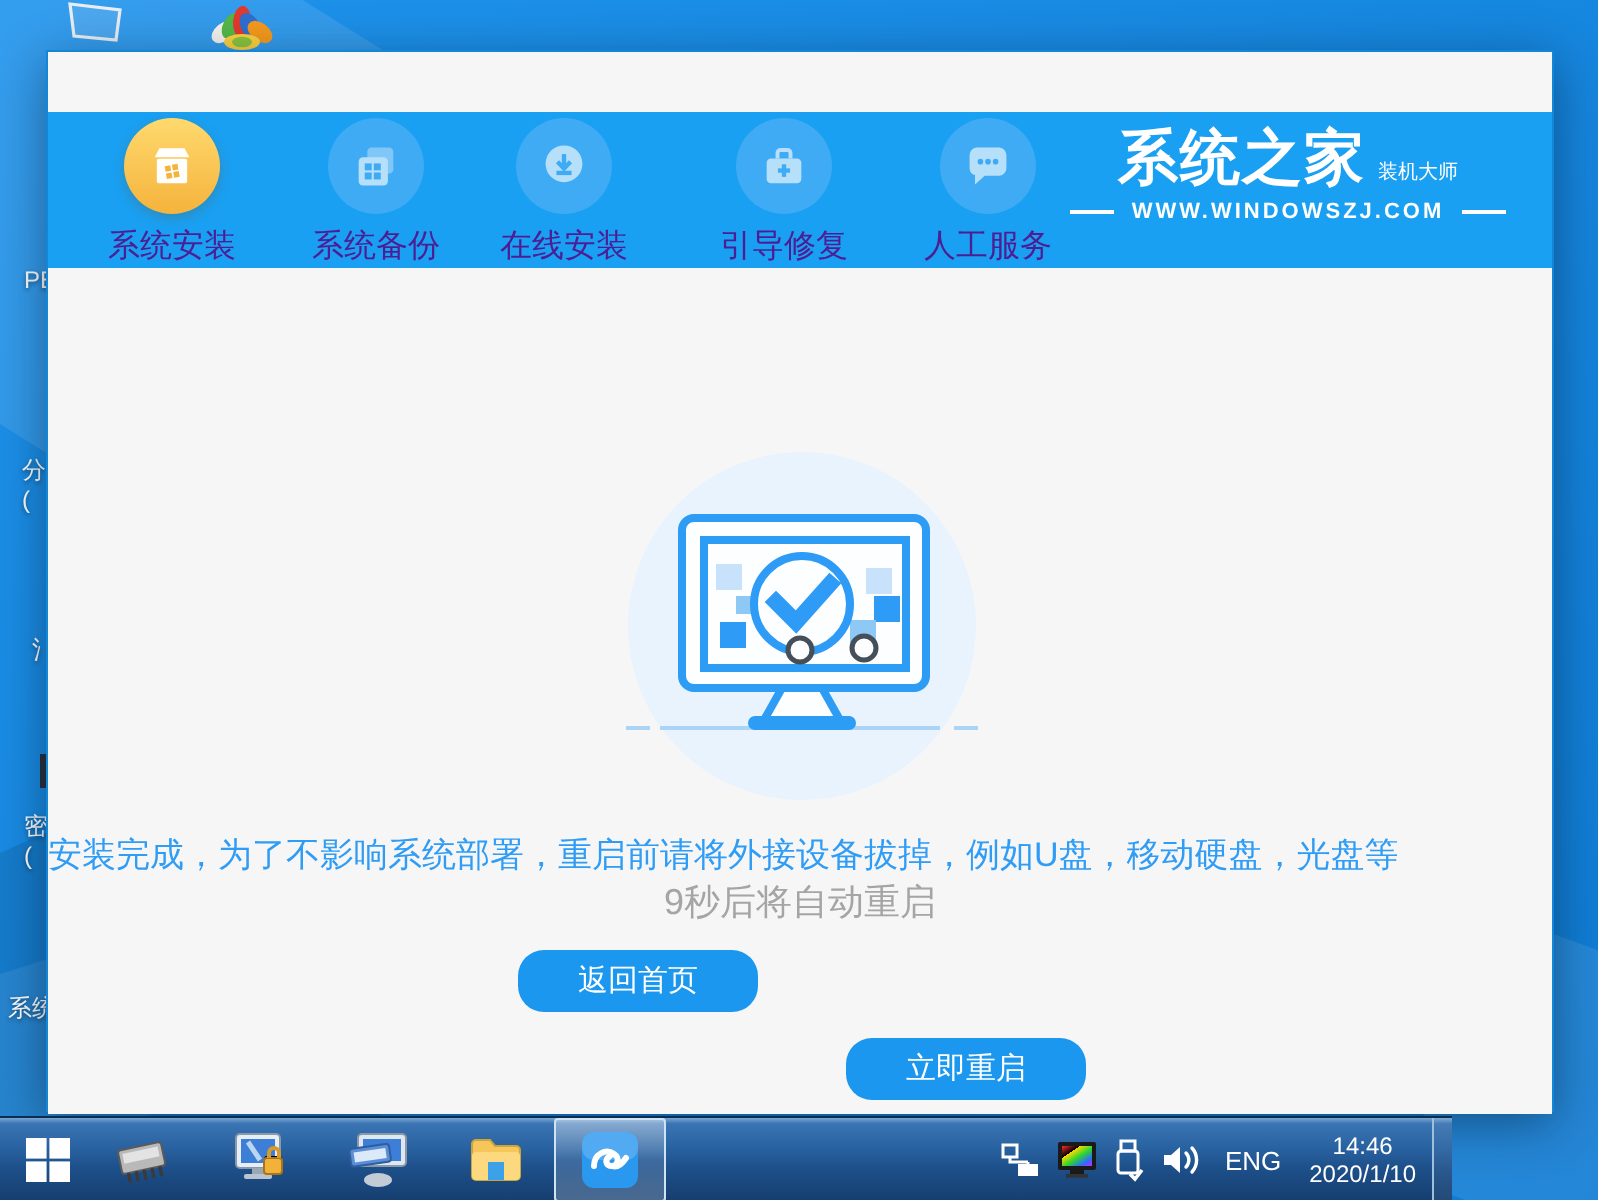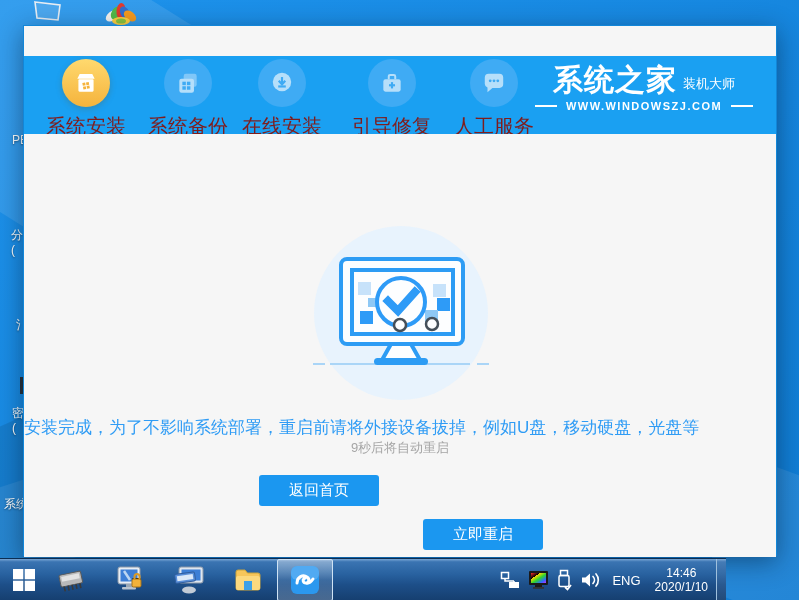--- a/index.html
+++ b/index.html
@@ -32,40 +32,40 @@
   .wbtn { width:22px; height:22px; color:#fff; display:flex; align-items:center; justify-content:center; cursor:pointer; }
   .wbtn.menu { font-size:17px; font-weight:bold; }
   .wbtn.min  { font-size:14px; font-weight:bold; padding-top:6px; }
   .wbtn.close{ font-size:15px; font-weight:bold; }
 
   
   .navbar { position:absolute; left:0; top:30px; width:100%; height:78px; background:#1aa0f2; }
   .nav-item { position:absolute; top:3px; width:86px; text-align:center; cursor:pointer; }
   .nav-item .circ { width:48px; height:48px; border-radius:50%; margin:0 auto; background:#3fabf4; display:flex; align-items:center; justify-content:center; }
   .nav-item.active .circ { background:linear-gradient(180deg,#ffd96e 0%,#f5b33c 100%); box-shadow:0 2px 6px rgba(120,70,0,.25); }
-  .nav-item .lbl { margin-top:6px; color:#7f1d1d; font-size:20px; }
+  .nav-item .lbl { margin-top:6px; color:#4c1d95; font-size:16px; }
   .nav-item .glyph { opacity:.62; }
   .nav-item.active .glyph { opacity:1; }
   .n1 { left:19px; } .n2 { left:121px; } .n3 { left:215px; } .n4 { left:325px; } .n5 { left:427px; }
 
   
   .brand { position:absolute; right:32px; top:8px; width:200px; color:#fff; text-align:center; }
   .brand .row1 { display:flex; align-items:flex-end; justify-content:center; gap:6px; }
   .brand .nm { font-size:30px; font-weight:bold; letter-spacing:1px; line-height:32px; }
-  .brand .tg { font-size:13px; padding-bottom:3px; }
+  .brand .tg { font-size:10px; padding-bottom:3px; }
   .brand .row2 { margin-top:4px; display:flex; align-items:center; justify-content:center; gap:9px; }
   .brand .ln { flex:0 0 22px; height:2px; background:#fff; }
   .brand .site { font-size:11px; font-weight:bold; letter-spacing:1.5px; }
 
   
   .content { position:absolute; left:0; top:108px; width:100%; height:423px; background:#f6f6f6; }
   .illu { position:absolute; left:257px; top:72px; }
   .msg { position:absolute; left:0; top:282px; width:100%; color:#2f9cf5; font-size:17px; }
-  .countdown { position:absolute; left:0; top:305px; width:100%; text-align:center; color:#a5a5a5; font-size:13px; }
-  .btn { position:absolute; top:341px; width:120px; height:31px; background:#1b97f0; border:none; border-radius:3px; color:#fff; font-size:15px; font-family:Liberation Mono, monospace; cursor:pointer; }
+  .countdown { position:absolute; left:0; top:305px; width:100%; text-align:center; color:#a5a5a5; font-size:18px; }
+  .btn { position:absolute; top:341px; width:120px; height:31px; background:#1b97f0; border:none; border-radius:13px; color:#fff; font-size:15px; font-family:Liberation Mono, monospace; cursor:pointer; }
   .btn.back { left:235px; }
   .btn.restart { left:399px;margin-top:44px; }
 
   
   .taskbar { position:absolute; left:0; top:558px; width:726px; height:42px;
     background:linear-gradient(180deg,#79a6d4 0%,#3a74b2 7%,#28619f 38%,#1d4f89 62%,#163f70 100%);
     border-top:1px solid #0b2d52; }
   .tb-item { position:absolute; top:0; height:42px; display:flex; align-items:center; justify-content:center; cursor:pointer; }
   .tb-start { left:6px; width:36px; }
   .tb-chip { left:52px; width:38px; }

